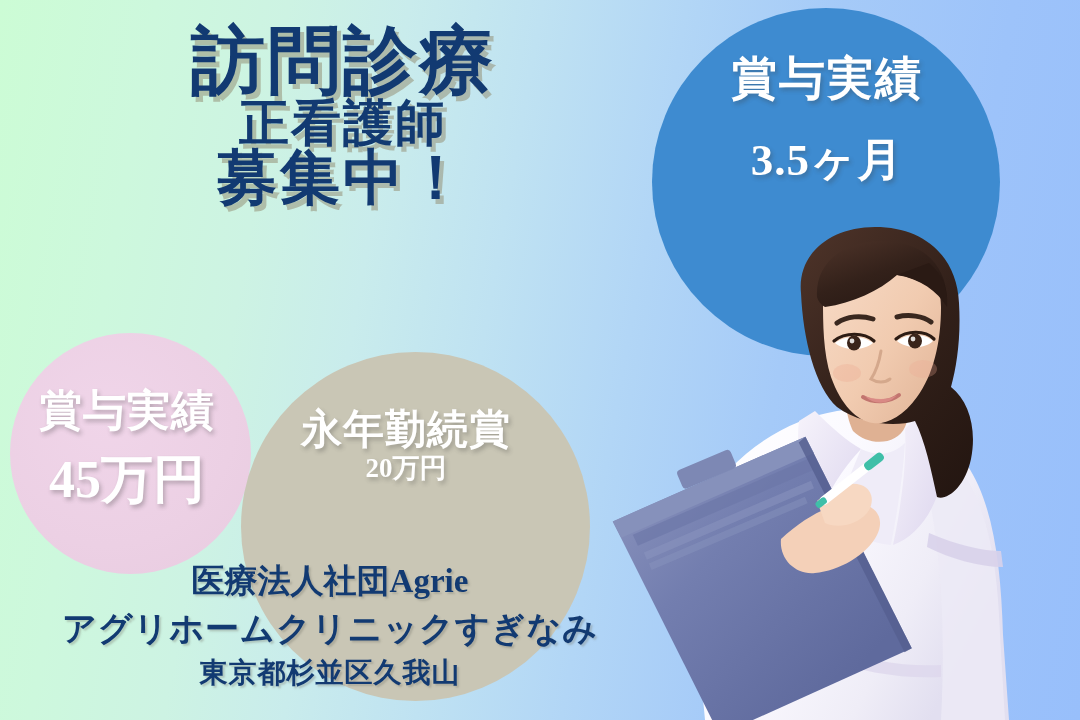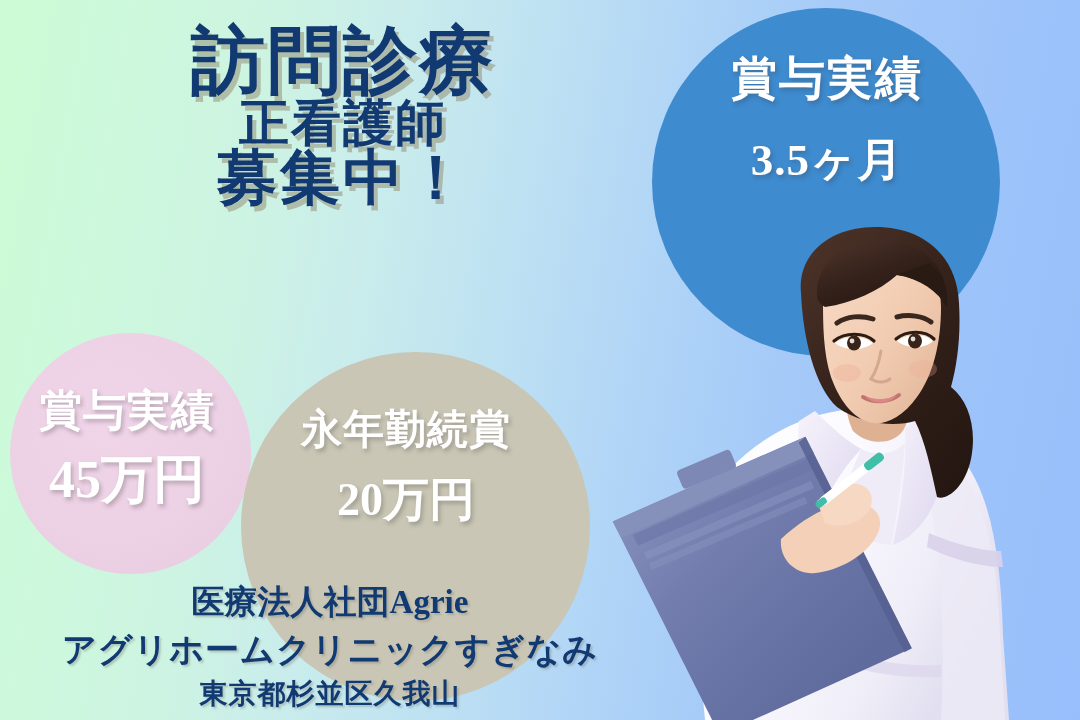--- a/index.html
+++ b/index.html
@@ -116,27 +116,27 @@
   }
   #badge-salary .badge-label { font-size: 43px; display:block; letter-spacing: 1px;}
   #badge-salary .badge-value { font-size: 52px; display:block; margin-top: 12px;}
 
   #badge-longservice {
     left: 238px;
     top: 405px;
     width: 336px;
   }
   #badge-longservice .badge-label { font-size: 41px; display:block; letter-spacing: 1px;}
-  #badge-longservice .badge-value { font-size: 46px; display:block; margin-top: 20px;}
+  #badge-longservice .badge-value { font-size: 27px; display:block; margin-top: 0;}
 
   
   #company-info {
     position: absolute;
     left: 30px;
-    top: 581px;
+    top: 560px;
     width: 600px;
     text-align: center;
     color: #123a72;
     font-weight: 700;
     line-height: 1.30;
     text-shadow: 2px 2px 2px rgba(120,120,110,0.35);
   }
   #company-info .company-line { display: block; }
   #company-name   { font-size: 33px; letter-spacing: 0px; }
   #company-clinic { font-size: 34px; letter-spacing: 1px; margin-top: 4px; }

